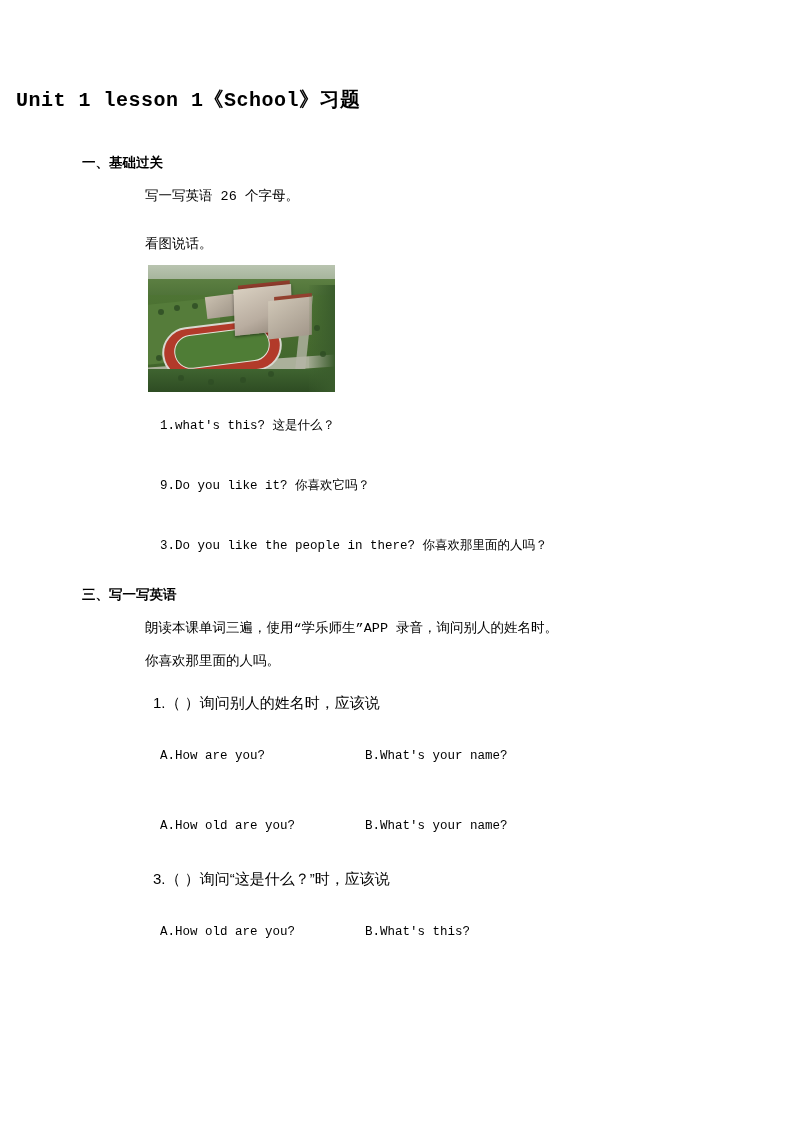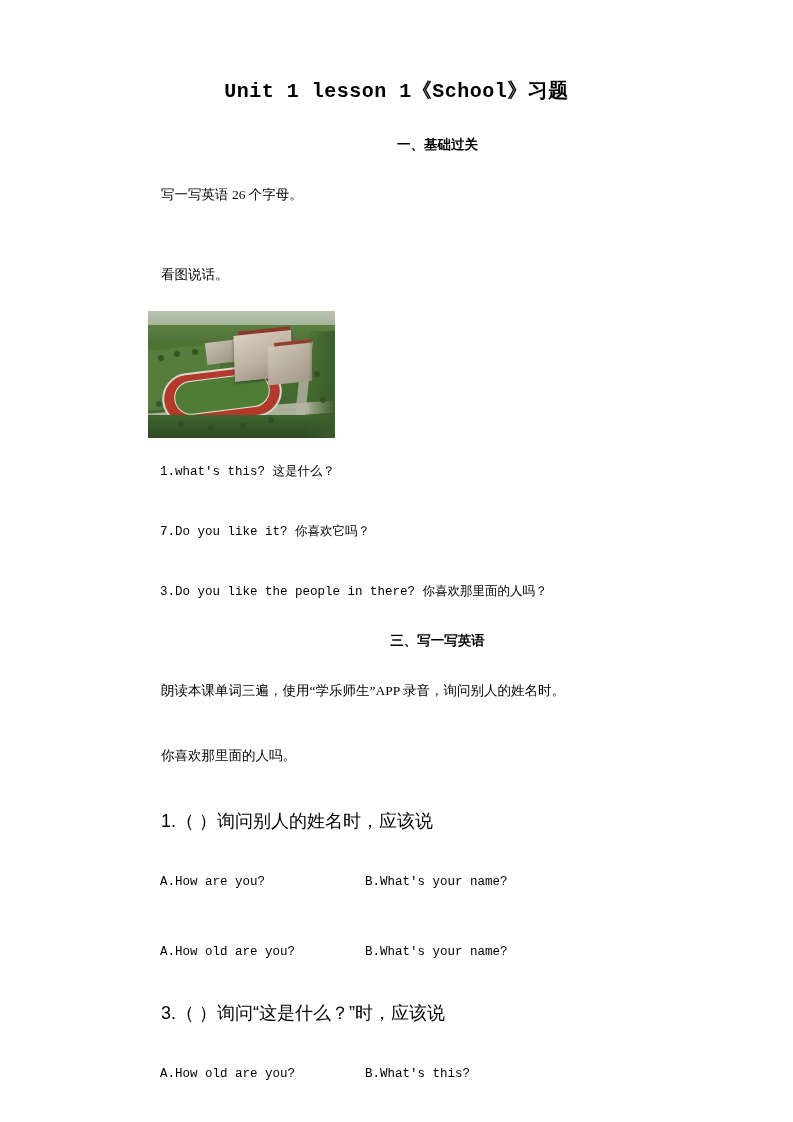--- a/index.html
+++ b/index.html
@@ -17,58 +17,57 @@
   }
   .page {
     position: absolute;
     top: 0; left: 0;
     width: 793px;
     height: 1122px;
     box-sizing: border-box;
     padding: 0;
   }
   .doc-title {
-    text-align: center;
+    text-align: left;
     font-family: "Liberation Mono", monospace;
     font-size: 20px;
     font-weight: bold;
     letter-spacing: 0.5px;
-    margin: 7px;
+    margin: 16px;
     padding-top: 71px;
     line-height: 28px;
   }
   .section-head {
     font-family: "Liberation Sans", sans-serif;
     font-size: 13.5px;
     font-weight: bold;
     margin: 0;
     padding-left: 82px;
     line-height: 20px;
-    text-align: center;
   }
   .para {
-    font-family: Liberation Serif, serif;
+    font-family: Liberation Mono, monospace;
     font-size: 13.5px;
-    margin: 16px;
+    margin: 0;
     padding-left: 145px;
     line-height: 20px;
   }
   .mono-line {
     margin: 15px;
     padding-left: 145px;
     line-height: 20px;
     font-family: "Liberation Mono", monospace;
     font-size: 12.5px;
   }
   .mixed-line {
-    margin: 16px;
+    margin: 8px;
     padding-left: 145px;
     line-height: 20px;
     font-family: "Liberation Sans", sans-serif;
-    font-size: 18px;
+    font-size: 15px;
   }
   .sp-title { height: 22px; }
   .sp-1 { height: 14px; }
   .sp-2 { height: 13px; }
   .sp-img { height: 10px; }
   .sp-after-img { height: 9px; }
   .sp-q { height: 10px; }
   .sp-sec { height: 14px; }
 
   
@@ -236,21 +235,21 @@
       <div class="ph-dot" style="left:120px;top:106px;"></div>
       <div class="ph-dot" style="left:166px;top:60px;"></div>
       <div class="ph-dot" style="left:172px;top:86px;"></div>
     </div>
   </div>
 
   <div class="sp-after-img"></div>
 
   <div class="mono-line">1.what's this? 这是什么？</div>
   <div class="sp-q"></div>
-  <div class="mono-line">7.Do you like it? 你喜欢它吗？</div>
+  <div class="mono-line">9.Do you like it? 你喜欢它吗？</div>
   <div class="sp-q"></div>
   <div class="mono-line">3.Do you like the people in there? 你喜欢那里面的人吗？</div>
 
   <div class="sp-sec"></div>
 
   <div class="section-head">三、写一写英语</div>
   <div class="sp-1"></div>
   <div class="para">朗读本课单词三遍，使用“学乐师生”APP 录音，询问别人的姓名时。</div>
   <div class="sp-2"></div>
   <div class="para">你喜欢那里面的人吗。</div>

